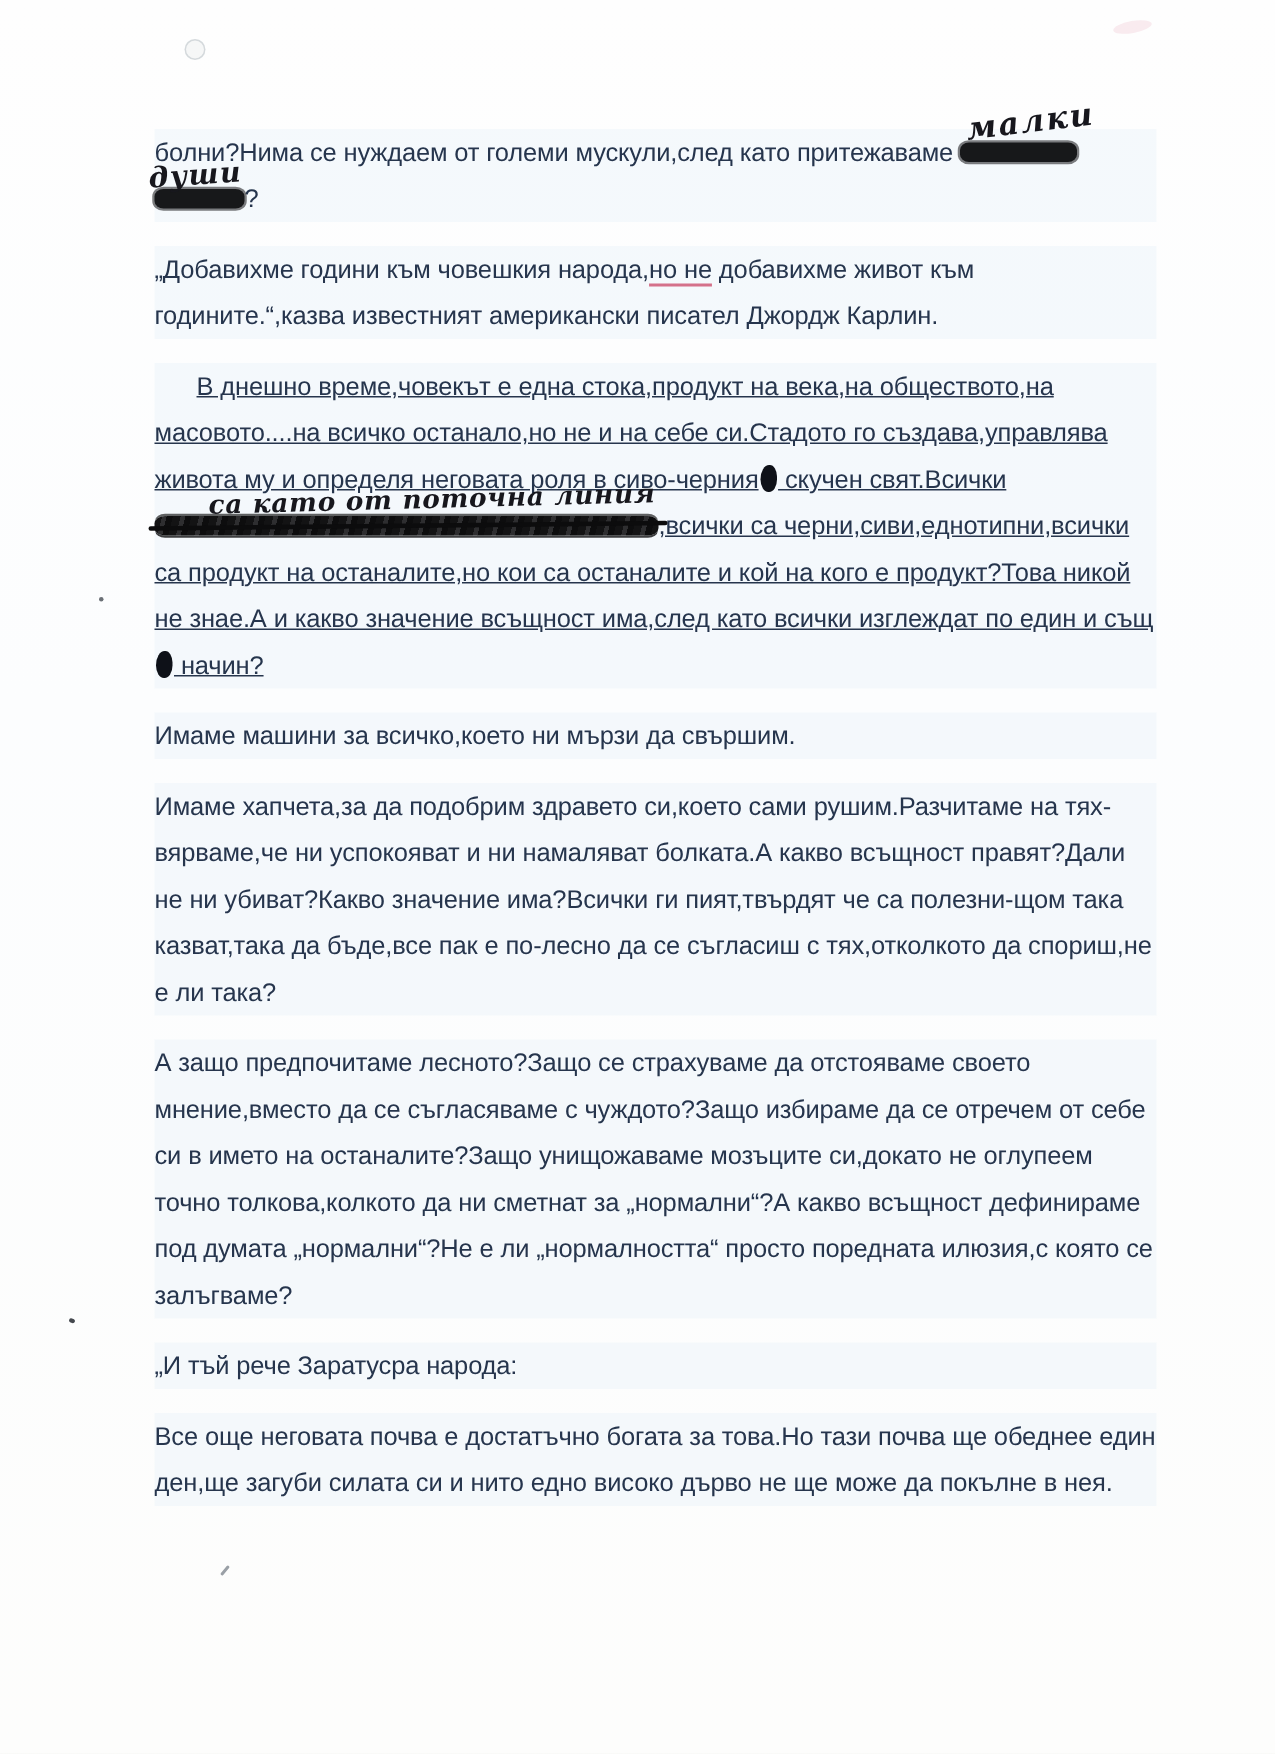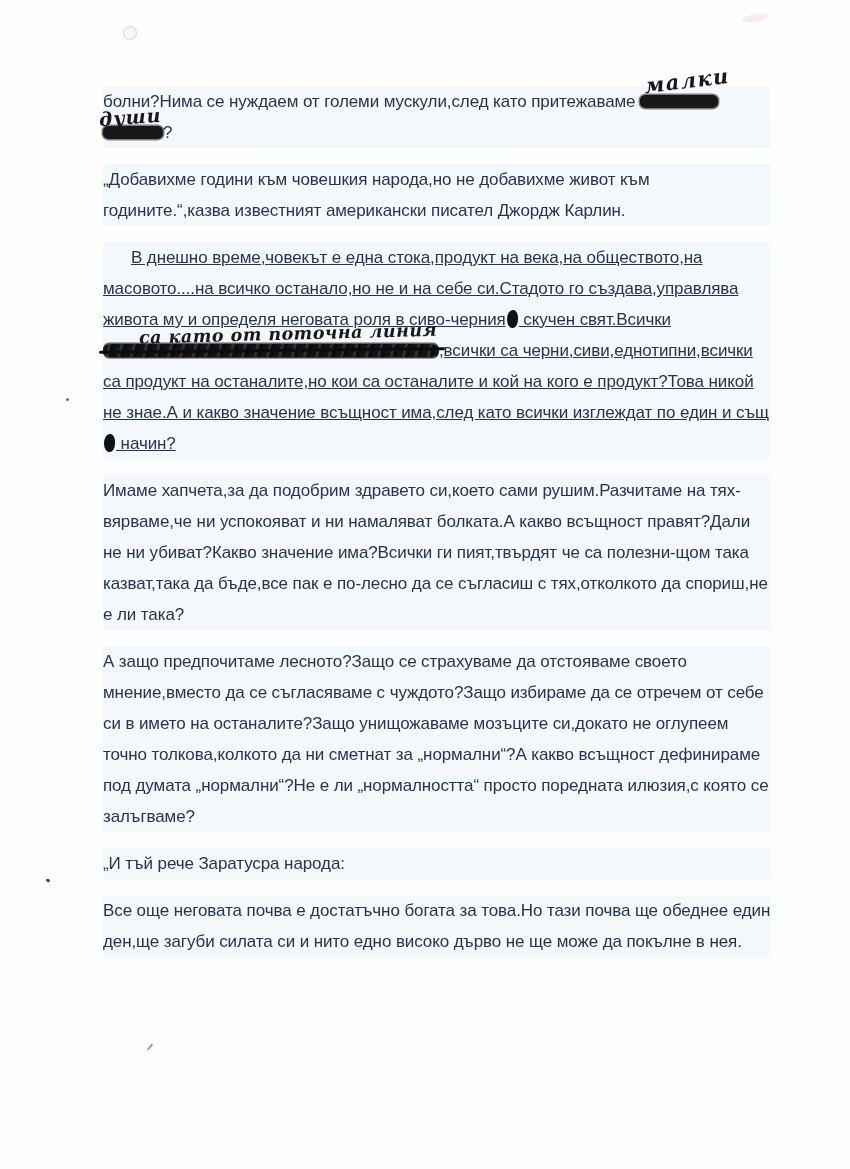--- a/index.html
+++ b/index.html
@@ -64,20 +64,21 @@
     display:inline-block;
     width:11px;height:18px;
     background:#0e1118;
     border-radius:55% 45% 50% 50%;
     vertical-align:-3px;
     margin:0 1px;
   }
 
   
   .underline-red{
+    text-decoration:underline;
     text-decoration-color:#d4718a;
     text-decoration-thickness:2px;
     text-underline-offset:4px;
   }
 
   
   .hw{
     font-family:"DejaVu Serif",serif;
     font-style:italic;
     font-weight:bold;
@@ -144,20 +145,21 @@
     </p>
 
     <p class="para">
       <span>„Добавихме години към човешкия народа,</span><span class="underline-red">но не</span><span> добавихме живот към годините.“,казва известният американски писател Джордж Карлин.</span>
     </p>
 
     <p class="para indent">
       <span>В днешно време,човекът  е една стока,продукт на века,на обществото,на масовото....на всичко останало,но не и на себе си.Стадото го създава,управлява живота му и определя неговата роля в сиво-черния</span><span class="blot"></span><span> скучен свят.Всички </span><span class="scribble"><span class="hw hw-line">са като от поточна линия</span></span><span>,всички са черни,сиви,еднотипни,всички са продукт на останалите,но кои са останалите  и кой на кого е продукт?Това никой не знае.А и какво значение всъщност има,след като всички изглеждат по един и същ</span><span class="blot"></span><span> начин?</span>
     </p>
 
+    <p class="para">Имаме машини за всичко,което ни мързи да свършим.</p>
 
     <p class="para">Имаме хапчета,за да подобрим здравето си,което сами рушим.Разчитаме на тях-вярваме,че ни успокояват и ни намаляват болката.А какво всъщност правят?Дали не ни убиват?Какво значение има?Всички ги пият,твърдят че са полезни-щом така казват,така да бъде,все пак е по-лесно да се съгласиш с тях,отколкото да спориш,не е ли така?</p>
 
     <p class="para">А защо предпочитаме лесното?Защо се страхуваме да отстояваме своето мнение,вместо да се съгласяваме с чуждото?Защо избираме да се отречем от себе си в името на останалите?Защо унищожаваме мозъците си,докато не оглупеем точно толкова,колкото да ни сметнат за „нормални“?А какво всъщност дефинираме под думата „нормални“?Не е ли „нормалността“ просто поредната илюзия,с която се залъгваме?</p>
 
 
     <p class="para">„И тъй рече Заратусра народа:</p>
 
 
     <p class="para">Все още неговата почва е достатъчно богата за това.Но тази почва ще обеднее един ден,ще загуби силата си и нито едно високо дърво не ще може да покълне в нея.</p>

